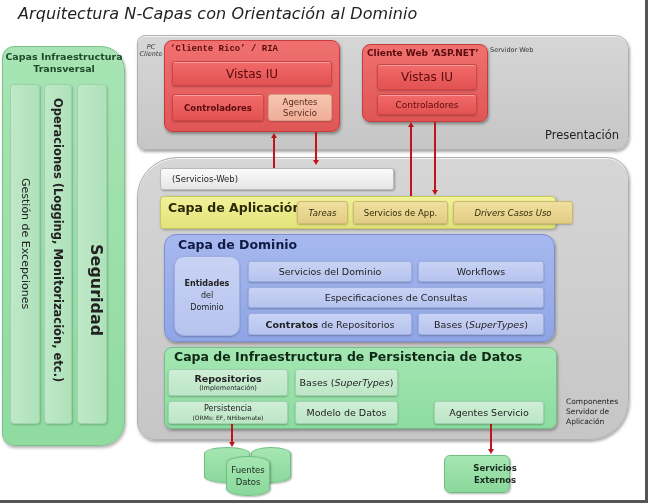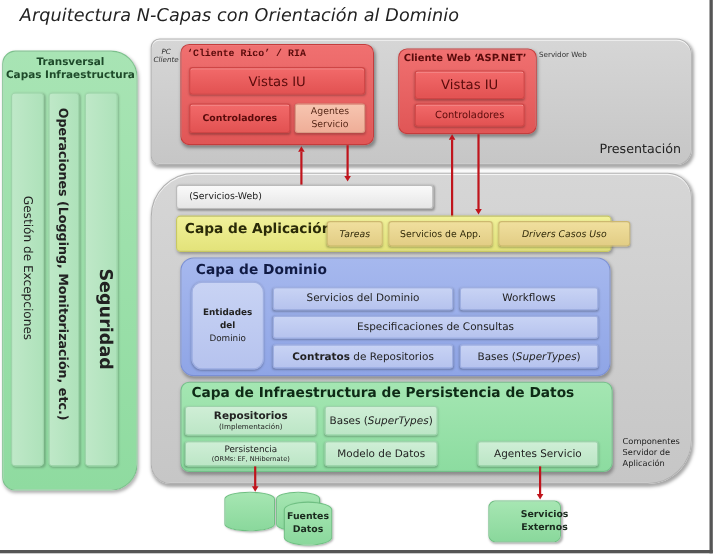--- a/index.html
+++ b/index.html
@@ -49,22 +49,22 @@
 </style>
 </head>
 <body>
 
 <div class="frame"></div>
 
 <div class="abs title">Arquitectura N-Capas con Orientación al Dominio</div>
 
 <div class="abs trans-box"></div>
 <div class="abs trans-title">
+  <div>Capas Infraestructura</div>
   <div>Transversal</div>
-  <div>Capas Infraestructura</div>
 </div>
 <div class="abs col vtext" style="left:10px;top:84px;width:30px;height:340px;font-size:11px;">
   <span style="margin-top:-20px;">Gestión de Excepciones</span>
 </div>
 <div class="abs col vtext" style="left:44px;top:84px;width:28px;height:340px;font-size:11.5px;font-weight:bold;">
   <span style="margin-top:-28px;">Operaciones (Logging, Monitorización, etc.)</span>
 </div>
 <div class="abs col vtext" style="left:77px;top:84px;width:30px;height:340px;font-size:16px;font-weight:bold;align-items:flex-start;">
   <span style="margin-top:72px;">Seguridad</span>
 </div>
@@ -127,21 +127,21 @@
 </div>
 <div class="abs tan" style="left:453px;top:201px;width:120px;height:23px;font-style:italic;">
   <span>Drivers Casos Uso</span>
 </div>
 
 <div class="abs domin"></div>
 <div class="abs domin-title">Capa de Dominio</div>
 <div class="abs lb entid" style="left:174px;top:256px;width:66px;height:80px;">
   <div>
     <div>Entidades</div>
-    <div style="font-weight:bold;">del</div>
+    <div style="font-weight:normal;">del</div>
     <div style="font-weight:normal;">Dominio</div>
   </div>
 </div>
 <div class="abs lb" style="left:248px;top:261px;width:164px;height:21px;">
   <span>Servicios del Dominio</span>
 </div>
 <div class="abs lb" style="left:418px;top:261px;width:126px;height:21px;">
   <span>Workflows</span>
 </div>
 <div class="abs lb" style="left:248px;top:287px;width:296px;height:21px;">
@@ -183,21 +183,21 @@
   <div>Aplicación</div>
 </div>
 
 <div class="abs line" style="left:231px;top:424px;height:19px;"></div>
 <div class="abs ahead-down" style="left:229px;top:442px;"></div>
 <div class="abs line" style="left:490px;top:424px;height:26px;"></div>
 <div class="abs ahead-down" style="left:488px;top:449px;"></div>
 
 <div class="abs cyl" style="left:204px;top:447px;width:46px;height:36px;"></div>
 <div class="abs cyl" style="left:251px;top:447px;width:40px;height:36px;"></div>
-<div class="abs cyl" style="left:226px;top:456px;width:44px;height:40px;display:flex;align-items:center;justify-content:center;text-align:center;font-size:8.5px;font-weight:bold;color:#1a2a1e;line-height:12px;margin-left:32px;">
+<div class="abs cyl" style="left:226px;top:456px;width:44px;height:40px;display:flex;align-items:center;justify-content:center;text-align:center;font-size:8.5px;font-weight:normal;color:#1a2a1e;line-height:12px;">
   <div>
     <div>Fuentes</div>
     <div>Datos</div>
   </div>
 </div>
 
 <div class="abs ext">
   <div>
     <div>Servicios</div>
     <div>Externos</div>

